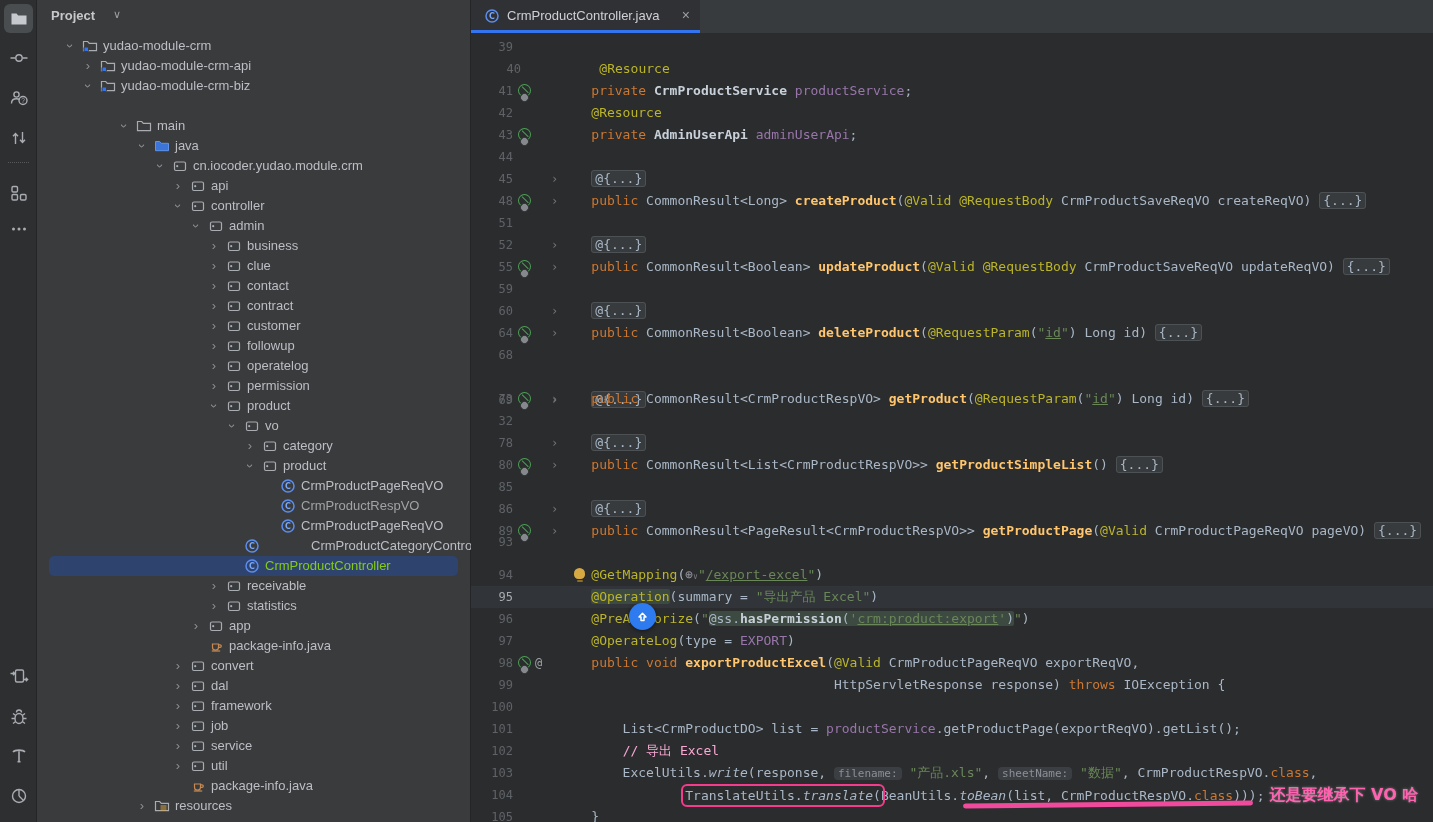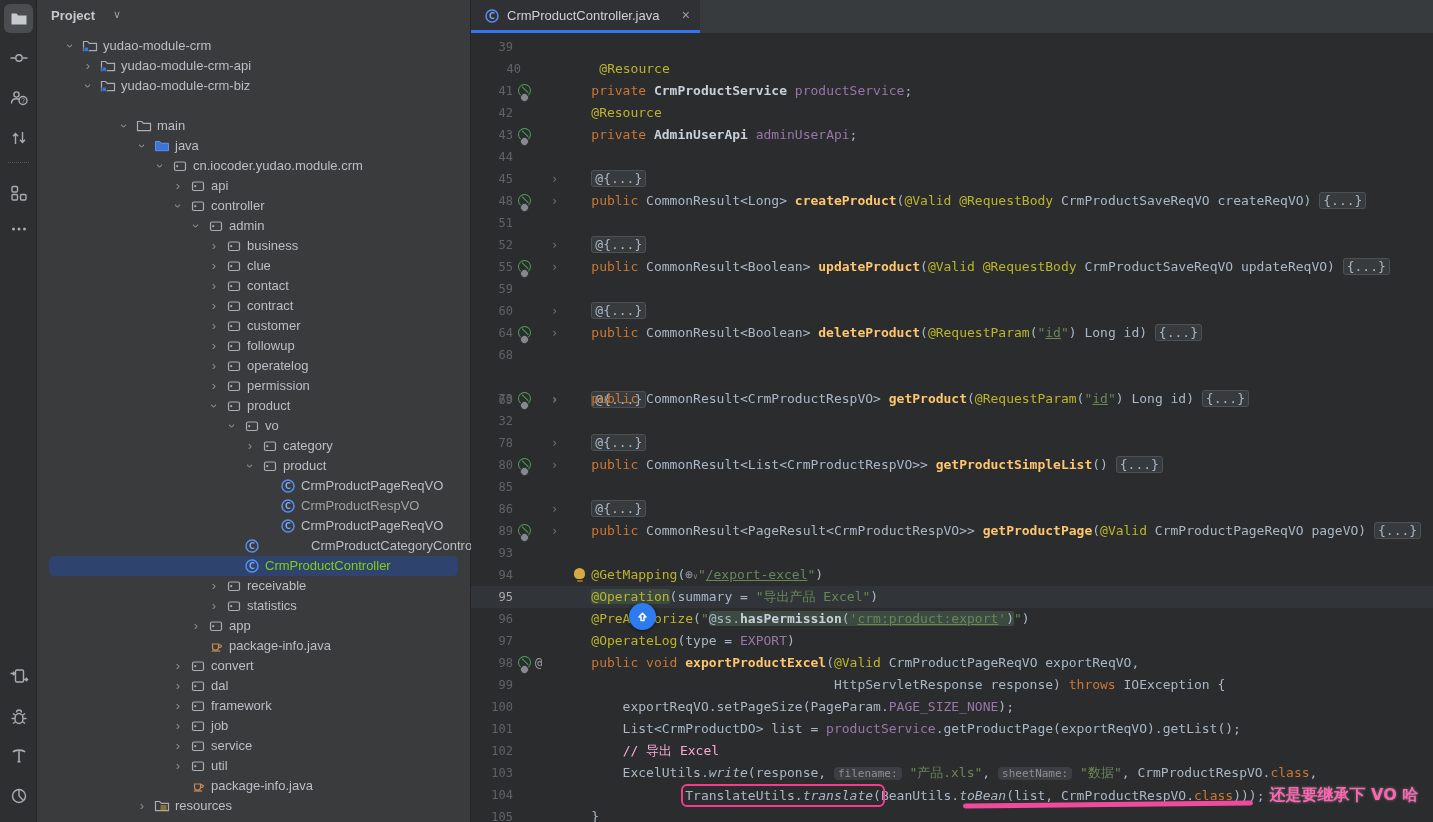--- a/index.html
+++ b/index.html
@@ -594,21 +594,21 @@
         <span class="num">86</span>
         <span class="fm">›</span>
         <pre>    <span class="fold">@{...}</span></pre>
       </div>
       <div class="code-row" style="top: 487px;">
         <span class="num">89</span>
         <span class="gi"></span>
         <span class="fm">›</span>
         <pre>    <span class="kw">public </span>CommonResult&lt;PageResult&lt;CrmProductRespVO&gt;&gt; <span class="mdecl">getProductPage</span>(<span class="ann">@Valid </span>CrmProductPageReqVO pageVO) <span class="fold">{...}</span></pre>
       </div>
-      <div class="code-row" style="top: 509px;">
+      <div class="code-row" style="top: 498px;">
         <span class="num">93</span>
         <pre></pre>
       </div>
       <div class="code-row" style="top: 531px;">
         <span class="num">94</span>
         <span class="bulb"></span>
         <pre>    <span class="ann">@GetMapping</span>(<span class="globe">⊕<i>∨</i></span><span class="str">"</span><span class="strlink">/export-excel</span><span class="str">"</span>)</pre>
       </div>
       <div class="code-row caret" style="top: 553px;">
         <span class="num">95</span>
@@ -627,21 +627,20 @@
         <span class="gi"></span>
         <span class="gat">@</span>
         <pre>    <span class="kw">public void </span><span class="mdecl">exportProductExcel</span>(<span class="ann">@Valid </span>CrmProductPageReqVO exportReqVO,</pre>
       </div>
       <div class="code-row" style="top: 641px;">
         <span class="num">99</span>
         <pre>                                   HttpServletResponse response) <span class="kw">throws </span>IOException {</pre>
       </div>
       <div class="code-row" style="top: 663px;">
         <span class="num">100</span>
-        <pre>        exportReqVO.setPageSize(PageParam.<span class="cst">PAGE_SIZE_NONE</span>);</pre>
       </div>
       <div class="code-row" style="top: 685px;">
         <span class="num">101</span>
         <pre>        List&lt;CrmProductDO&gt; list = <span class="fld">productService</span>.getProductPage(exportReqVO).getList();</pre>
       </div>
       <div class="code-row" style="top: 707px;">
         <span class="num">102</span>
         <pre>        <span class="cmt">// 导出 Excel</span></pre>
       </div>
       <div class="code-row" style="top: 729px;">

